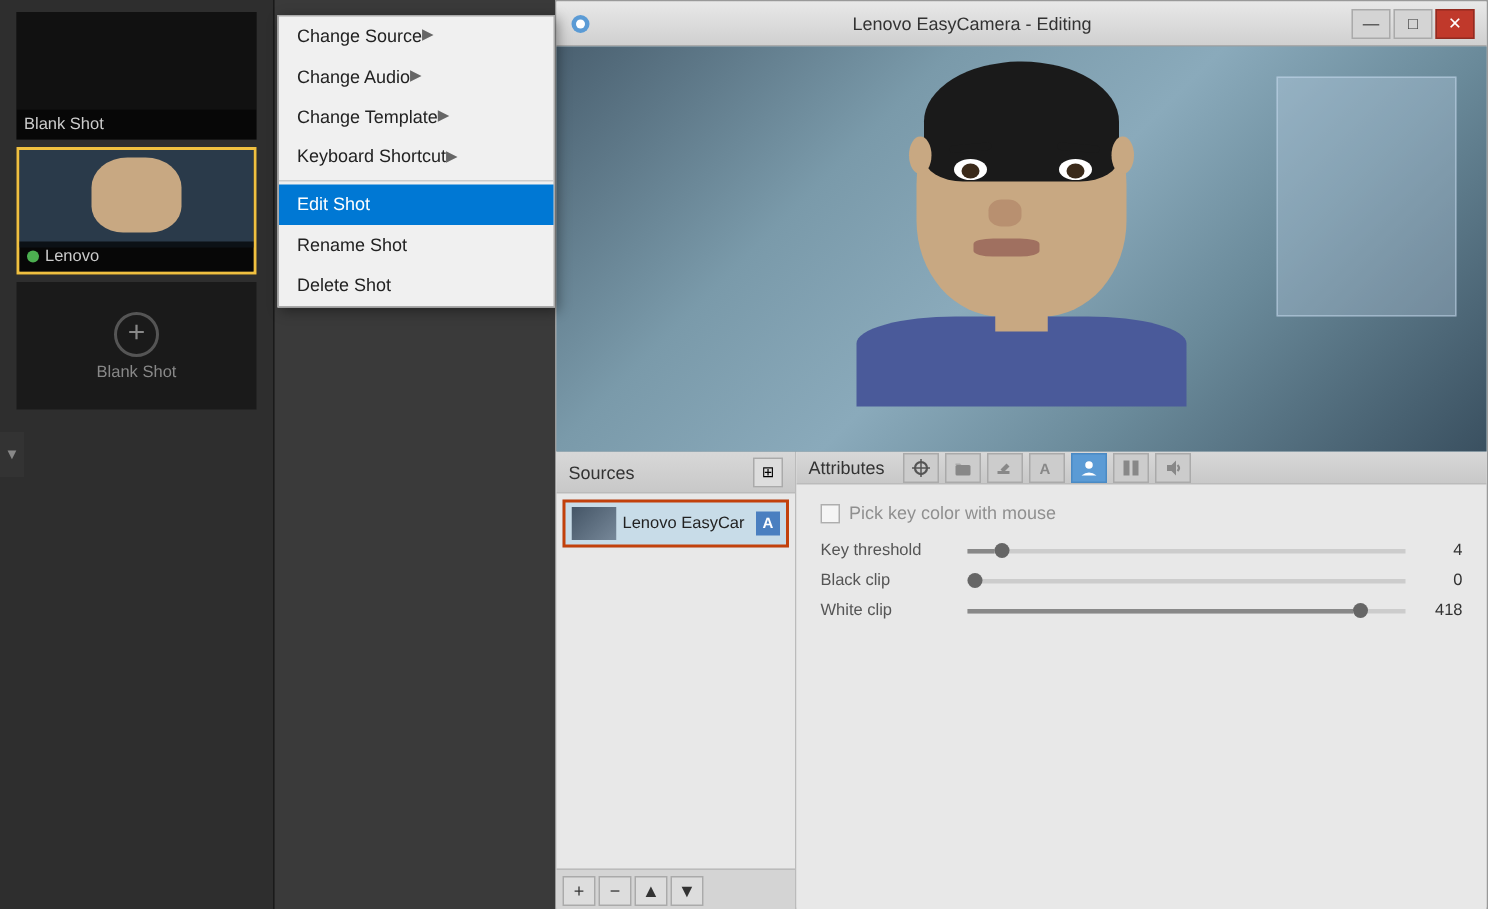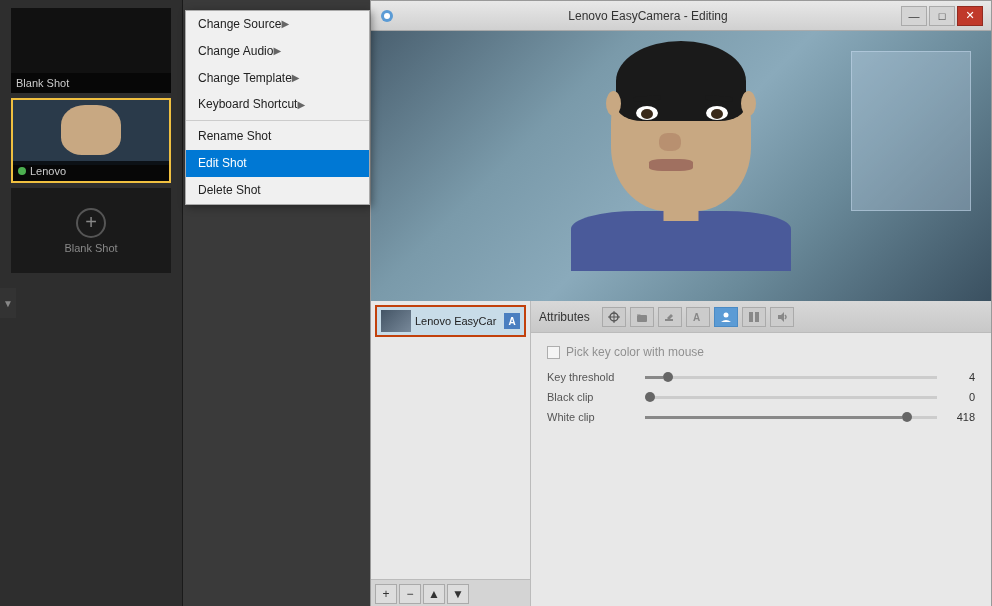--- a/index.html
+++ b/index.html
@@ -316,21 +316,21 @@
 
     
     .attributes-panel {
       flex: 1;
       background: #e8e8e8;
       display: flex;
       flex-direction: column;
     }
 
     .attributes-header {
-      height: 32px;
+      height: 22px;
       background: linear-gradient(to bottom, #d8d8d8, #c8c8c8);
       display: flex;
       align-items: center;
       padding: 0 8px;
       border-bottom: 1px solid #bbb;
       gap: 4px;
     }
 
     .attributes-header-title {
       font-size: 12px;
@@ -509,25 +509,25 @@
   </div>
   <div class="context-menu-item">
     <span>Change Template</span>
     <span class="arrow">▶</span>
   </div>
   <div class="context-menu-item">
     <span>Keyboard Shortcut</span>
     <span class="arrow">▶</span>
   </div>
   <div class="context-menu-separator"></div>
+  <div class="context-menu-item highlighted">
+    <span>Edit Shot</span>
+  </div>
   <div class="context-menu-item">
     <span>Rename Shot</span>
-  </div>
-  <div class="context-menu-item highlighted">
-    <span>Edit Shot</span>
   </div>
   <div class="context-menu-item">
     <span>Delete Shot</span>
   </div>
 </div>
 
 <div class="main-window">
 
   <div class="window-titlebar">
     <div class="window-icon">
@@ -574,20 +574,24 @@
         <div style="position:absolute;bottom:-20px;left:50%;transform:translateX(-50%);width:220px;height:60px;background:#4a5a9a;border-radius:30% 30% 0 0;z-index:2;"></div>
 
         <div style="position:absolute;bottom:30px;left:50%;transform:translateX(-50%);width:35px;height:35px;background:#c8a882;z-index:3;"></div>
       </div>
     </div>
   </div>
 
   <div class="bottom-panel">
 
     <div class="sources-panel">
+      <div class="sources-header">
+        <span class="sources-header-title">Sources</span>
+        <div class="sources-header-icon">⊞</div>
+      </div>
       <div class="sources-list">
         <div class="source-item">
           <div class="source-item-thumb">
             <div style="width:100%;height:100%;background:linear-gradient(135deg,#445566,#778899);"></div>
           </div>
           <span class="source-item-name">Lenovo EasyCar</span>
           <div class="source-item-badge">A</div>
         </div>
       </div>
       <div class="sources-toolbar">

